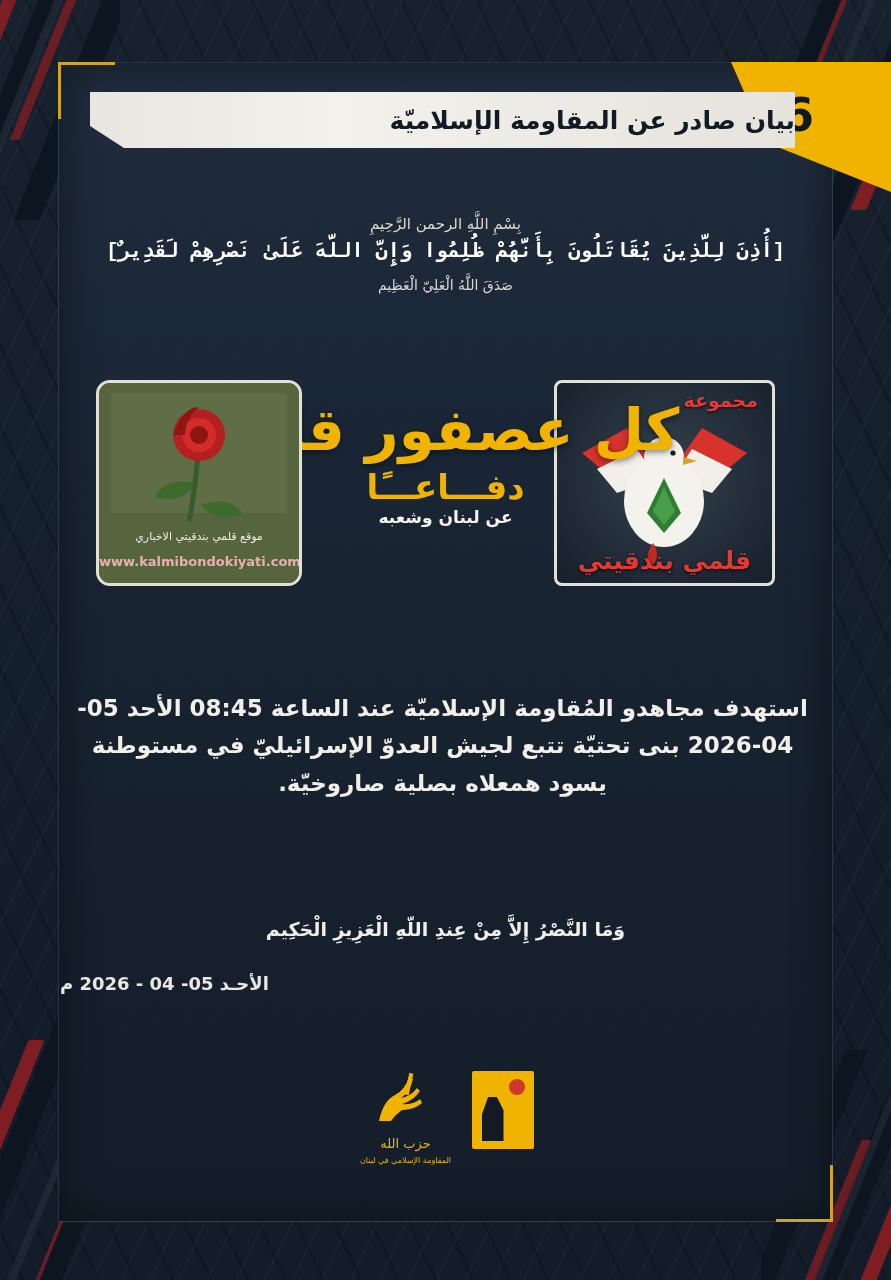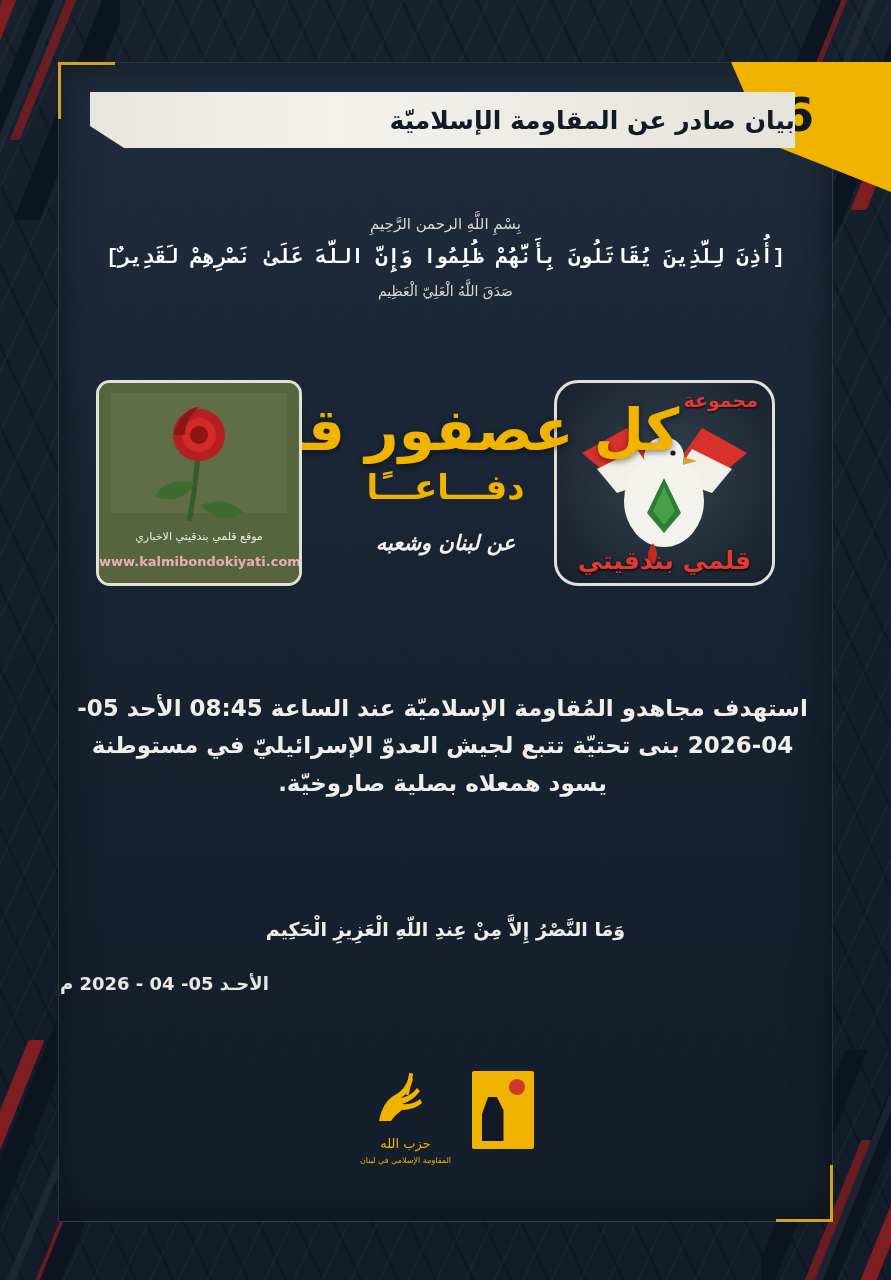--- a/index.html
+++ b/index.html
@@ -73,31 +73,31 @@
   .header-num span{
     color:#101820;font-size:46px;font-weight:bold;
     margin-top:26px;margin-right:26px;
   }
 
   
   .quran{
     position:absolute;left:60px;right:60px;top:215px;
     text-align:center;color:#e9e7e2;
   }
-  .basmala{font-size:15px;margin-bottom:10px;color:#ded9d0;}
+  .basmala{font-size:15px;margin-bottom:4px;color:#ded9d0;}
   .aya{font-size:20px;font-weight:bold;line-height:1.5;color:#ffffff;margin-bottom:10px;font-family:Liberation Mono, monospace;}
   .sadaq{font-size:14px;color:#ded9d0;}
 
   
   .logos{
     position:absolute;left:60px;right:60px;top:375px;height:290px;
   }
   .logo-left{
     position:absolute;right:56px;top:5px;width:215px;height:200px;
-    border-radius:24px;border:3px solid #e3e0d8;overflow:hidden;
+    border-radius:8px;border:3px solid #e3e0d8;overflow:hidden;
     background:radial-gradient(circle at 50% 45%,#35424e 0%,#1e2935 70%,#16202b 100%);
   }
   .logo-right{
     position:absolute;left:36px;top:5px;width:200px;height:200px;
     border-radius:14px;border:3px solid #e3e0d8;overflow:hidden;
     background:linear-gradient(180deg,#5d6b4a 0%,#4c5a3d 60%,#46543a 100%);
   }
   .dove-wrap{position:absolute;inset:0;}
   .dove-top-text{
     position:absolute;top:6px;right:14px;color:#e23a33;font-size:19px;font-weight:bold;
@@ -116,21 +116,21 @@
   }
   .center-logo{
     position:absolute;left:0;right:0;top:0;height:290px;
     display:flex;flex-direction:column;align-items:center;justify-content:flex-start;
   }
   .calli{
     color:#f0b400;font-size:58px;font-weight:bold;line-height:1;margin-top:26px;
     letter-spacing:-2px;text-shadow:0 2px 6px rgba(0,0,0,.5);
   }
   .calli2{color:#f0b400;font-size:34px;font-weight:bold;margin-top:8px;letter-spacing:10px;}
-  .calli3{color:#f5f2ea;font-size:21px;font-weight:bold;margin-top:24px;font-style:italic;}
+  .calli3{color:#f5f2ea;font-size:17px;font-weight:bold;margin-top:0;}
 
   
   .body-text{
     position:absolute;left:68px;right:74px;top:690px;
     color:#f2efe9;font-size:23px;font-weight:bold;line-height:1.62;text-align:center;
   }
 
   
   .verse{
     position:absolute;left:60px;right:60px;top:918px;text-align:center;

